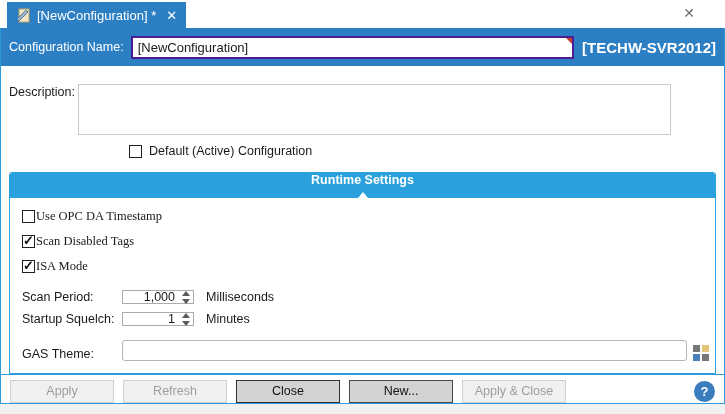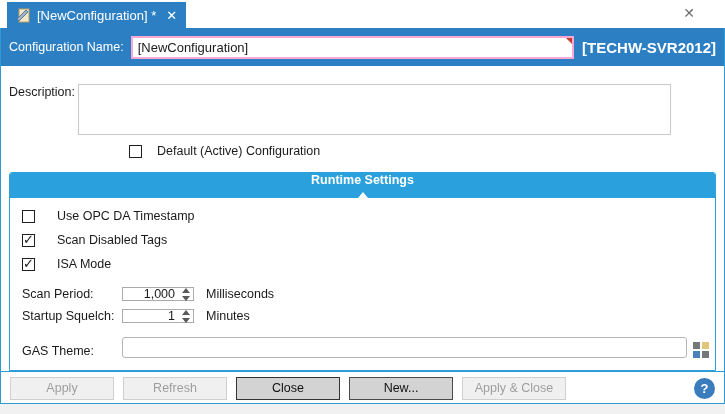--- a/index.html
+++ b/index.html
@@ -18,50 +18,50 @@
 
   
   .frame { height: 376px; border: 1px solid #2E9BD6; border-top: none;
     display: flex; flex-direction: column; background: #ffffff; }
 
   
   .header { height: 38px; background: #2D7FC4; display: flex; align-items: center;
     padding: 0 8px; flex: none; }
   .header-label { color: #ffffff; font-size: 12.5px; white-space: nowrap; }
   .cfg-input-wrap { position: relative; flex: 1; margin: 0 8px 0 7px; height: 23px; }
-  .cfg-input { width: 100%; height: 23px; border: 2px solid #f9a8d4; background: #ffffff;
+  .cfg-input { width: 100%; height: 23px; border: 2px solid #4c1d95; background: #ffffff;
     font-size: 13px; padding: 0 5px; font-family: inherit; color: #1a1a1a; outline: none; }
   .err-corner { position: absolute; top: 2px; right: 2px; width: 0; height: 0;
     border-top: 6px solid #C43E2F; border-left: 6px solid transparent; }
   .server-label { color: #ffffff; font-size: 15px; font-weight: bold; white-space: nowrap; }
 
   
   .content { flex: 1; position: relative; }
   .desc-row { display: flex; margin-top: 18px; }
   .desc-label { width: 69px; margin-left: 8px; font-size: 12.5px; color: #1a1a1a; padding-top: 1px; }
   .desc-text { width: 593px; height: 51px; border: 1px solid #c9c9c9; resize: none;
     font-family: inherit; font-size: 12.5px; padding: 2px 4px; outline: none; }
-  .default-row { display: flex; align-items: center; gap: 15px; margin: 9px 0 0 128px; }
+  .default-row { display: flex; align-items: center; gap: 7px; margin: 9px 0 0 128px; }
 
   
   .cb { width: 13px; height: 13px; border: 1px solid #1f1f1f; background: #ffffff;
     display: inline-block; position: relative; flex: none; }
   .cb.checked::after { content: "\2713"; position: absolute; left: 0px; top: -3px;
     font-size: 13px; font-weight: bold; color: #111111; }
   .cb-label { font-size: 12.5px; color: #1a1a1a; white-space: nowrap; }
 
   
   .runtime { margin: 14px 8px 0 8px; border: 1px solid #2AA1DC; border-radius: 3px 3px 0 0; }
   .runtime-header { height: 25px; background: #2AA1DC; border-radius: 2px 2px 0 0;
     display: flex; align-items: center; padding: 0 10px; flex-direction: column; }
   .runtime-title { color: #ffffff; font-weight: bold; font-size: 12.5px; flex: 1; }
   .collapse-arrow { width: 0; height: 0; border-left: 5px solid transparent;
     border-right: 5px solid transparent; border-bottom: 6px solid #ffffff; }
   .runtime-body { padding: 11px 6px 12px 12px; }
-  .cb-row { display: flex; align-items: center; gap: 22px; margin-bottom: 10px; }
+  .cb-row { display: flex; align-items: center; gap: 1px; margin-bottom: 10px; font-family: Liberation Serif, serif; }
   .cb-row:nth-child(3) { margin-bottom: 16px; }
 
   .field-row { display: flex; align-items: center; margin-bottom: 8px; }
   .field-label { width: 100px; font-size: 12.5px; color: #1a1a1a; flex: none; }
   .unit-label { font-size: 12.5px; color: #1a1a1a; margin-left: 12px; }
 
   
   .spin { width: 72px; height: 14px; border: 1px solid #ababab; display: flex;
     background: #ffffff; align-items: stretch; }
   .spin-input { flex: 1; border: none; outline: none; text-align: right; font-size: 12.5px;

